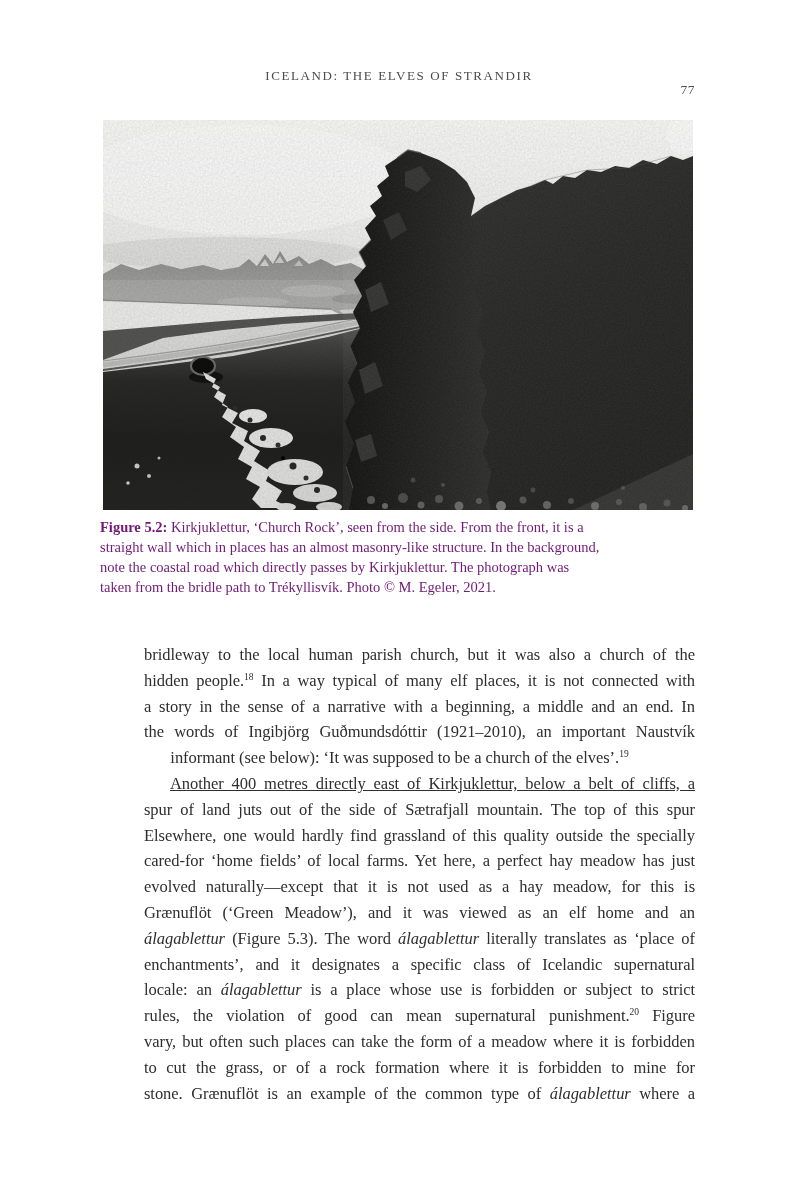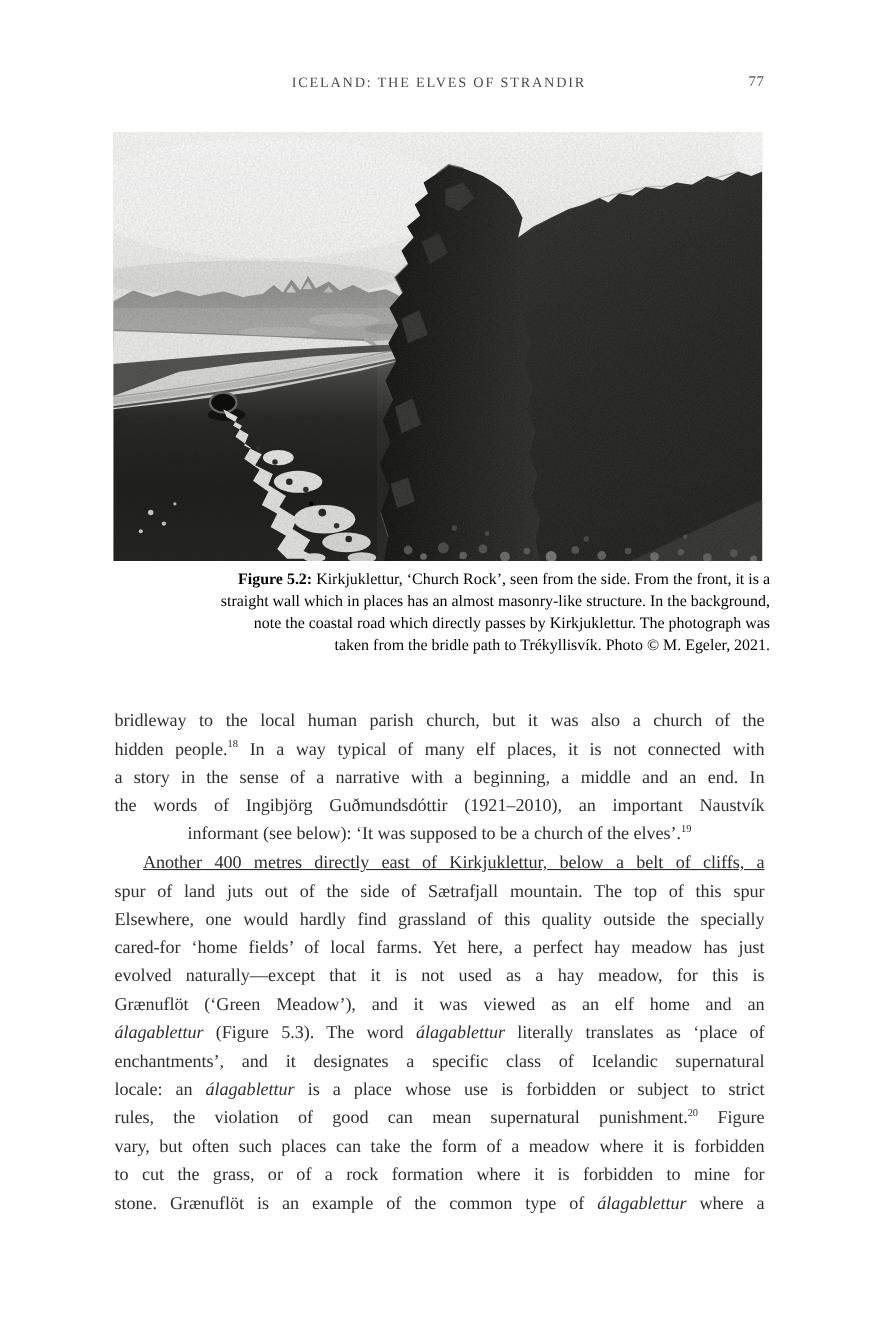--- a/index.html
+++ b/index.html
@@ -4,30 +4,30 @@
 <style>
   * { margin:0; padding:0; box-sizing:border-box; }
   html,body { background:#ffffff; }
   .page {
     position:relative; width:800px; height:1200px; background:#ffffff;
     font-family:"Liberation Serif","DejaVu Serif",serif; color:#2e2e2e; overflow:hidden;
   }
   
   .running-head { position:absolute; top:66px; left:103px; width:592px; text-align:center; }
   .rh-title { font-size:13px; letter-spacing:1.6px; color:#4b4b4b; }
-  .rh-page { position:absolute; right:0; top:0; font-size:13.5px; color:#4f4f4f; letter-spacing:.5px; }
+  .rh-page { position:absolute; right:0; top:16px; font-size:13.5px; color:#4f4f4f; letter-spacing:.5px; }
   
   .photo { position:absolute; top:120px; left:103px; width:590px; height:390px; background:#dcdcda; }
   .photo svg { display:block; width:590px; height:390px; }
   .caption { position:absolute; top:517px; left:100px; width:600px; }
-  .cap-line { font-size:14.5px; line-height:20px; text-align:right; color:#000000; }
+  .cap-line { font-size:14.5px; line-height:20px; text-align:left; color:#701a75; }
   
   .body-text { position:absolute; top:642px; left:104px; width:591px; }
   .body-line { font-size:16.5px; line-height:25.8px; color:#2e2e2e; text-align:center; letter-spacing:-0.05px; }
-  .body-line.just { text-align:justify; text-align-last:justify; }
+  .body-line.just { text-align:justify; text-align-last:justify;margin-left:40px; }
   .body-line.ind { text-indent:26px;text-decoration:underline; }
   .it { font-style:italic; }
   .bd { font-weight:bold; }
   sup { font-size:9.5px; line-height:0; vertical-align:super; letter-spacing:0; }
 </style>
 </head>
 <body>
 
 <div class="page">
 

